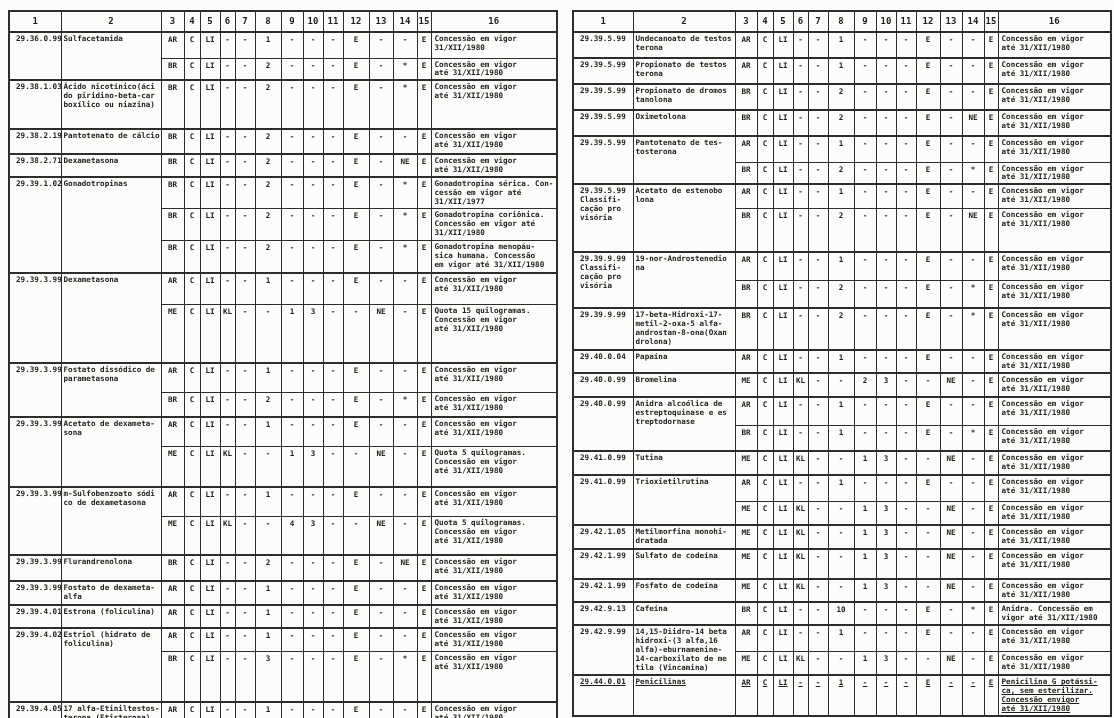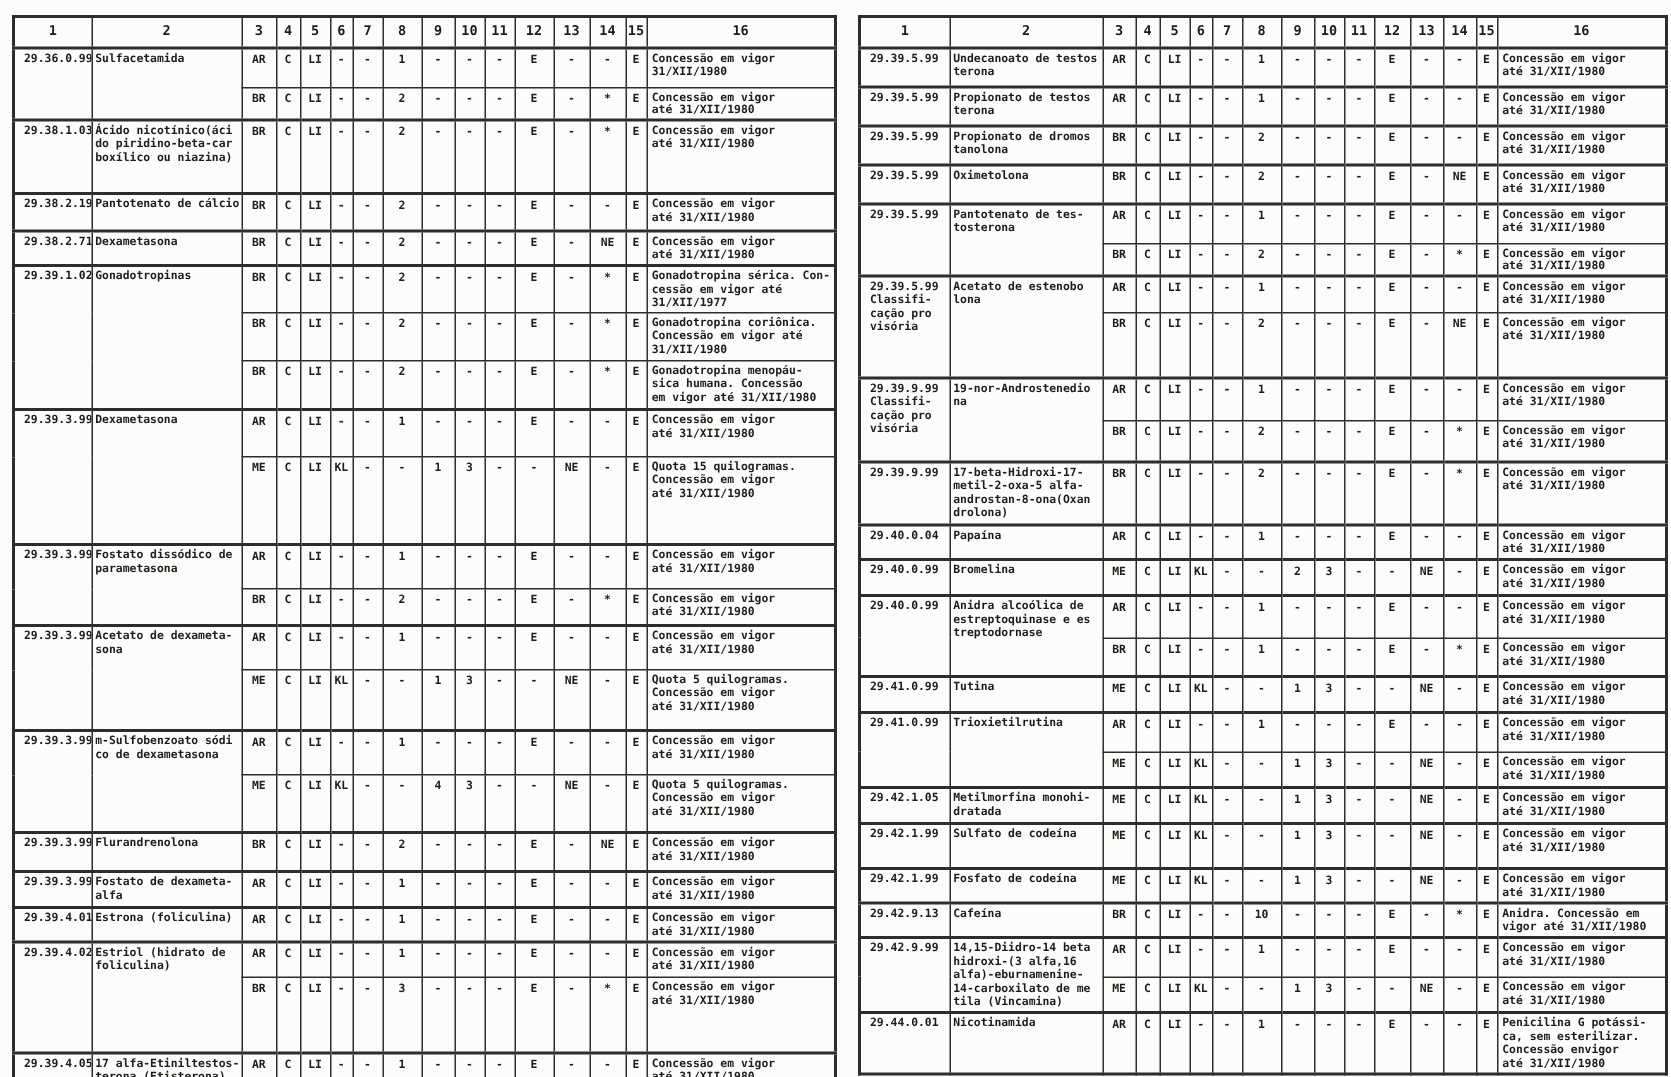--- a/index.html
+++ b/index.html
@@ -1011,23 +1011,23 @@
             <td class="c-val">1</td>
             <td class="c-val">3</td>
             <td class="c-val">-</td>
             <td class="c-val">-</td>
             <td class="c-val">NE</td>
             <td class="c-val">-</td>
             <td class="c-val">E</td>
             <td class="c-obs">Concessão em vigor
 até 31/XII/1980</td>
           </tr>
-          <tr class="group-start" style="height: 40px;">
+          <tr class="group-start" style="height: 40px; text-decoration: underline;">
             <td class="c-code">29.44.0.01</td>
-            <td class="c-name">Nicotinamida</td>
+            <td class="c-name">Penicilinas</td>
             <td class="c-val">AR</td>
             <td class="c-val">C</td>
             <td class="c-val">LI</td>
             <td class="c-val">-</td>
             <td class="c-val">-</td>
             <td class="c-val">1</td>
             <td class="c-val">-</td>
             <td class="c-val">-</td>
             <td class="c-val">-</td>
             <td class="c-val">E</td>

